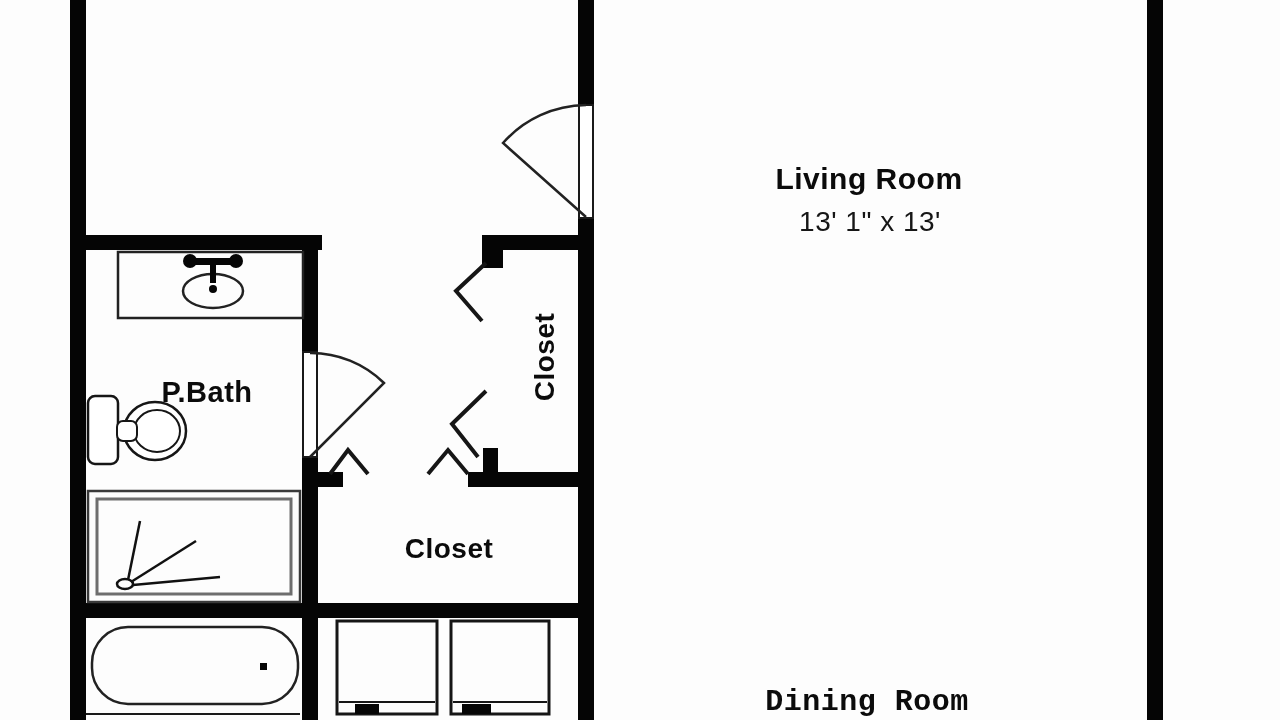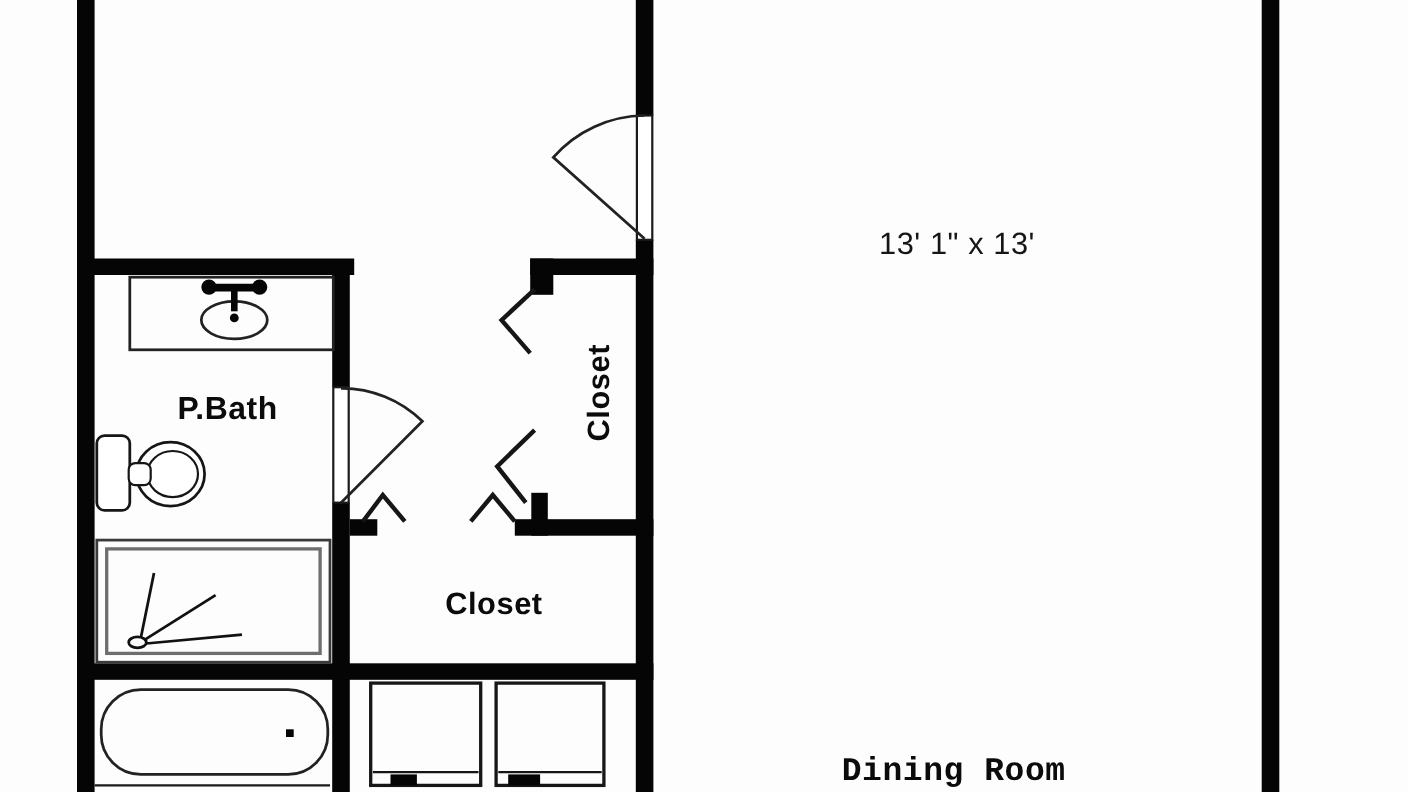--- a/index.html
+++ b/index.html
@@ -130,24 +130,25 @@
     </g>
 
     <g>
       <rect x="451" y="621" width="98" height="93" fill="none" stroke="#161616" stroke-width="3"></rect>
       <line x1="453" y1="702" x2="547" y2="702" stroke="#161616" stroke-width="2"></line>
       <rect x="462" y="704" width="29" height="10" fill="#050505"></rect>
     </g>
 
   </svg>
 
+  <div class="room-label big" style="left:869px;top:179px;">Living Room</div>
 
   <div class="room-dims" style="left:870px;top:222px;">13' 1" x 13'</div>
 
-  <div class="room-label mid" style="left:207px;top:372px;">P.Bath</div>
+  <div class="room-label mid" style="left:207px;top:392px;">P.Bath</div>
 
   <div class="room-label small rotated" style="left:545px;top:357px;">Closet</div>
 
   <div class="room-label small" style="left:449px;top:549px;">Closet</div>
 
   <div class="room-label big" style="left:867px;top:702px;font-family:Liberation Mono, monospace;">Dining Room</div>
 
 </div>
 
 </body></html>

